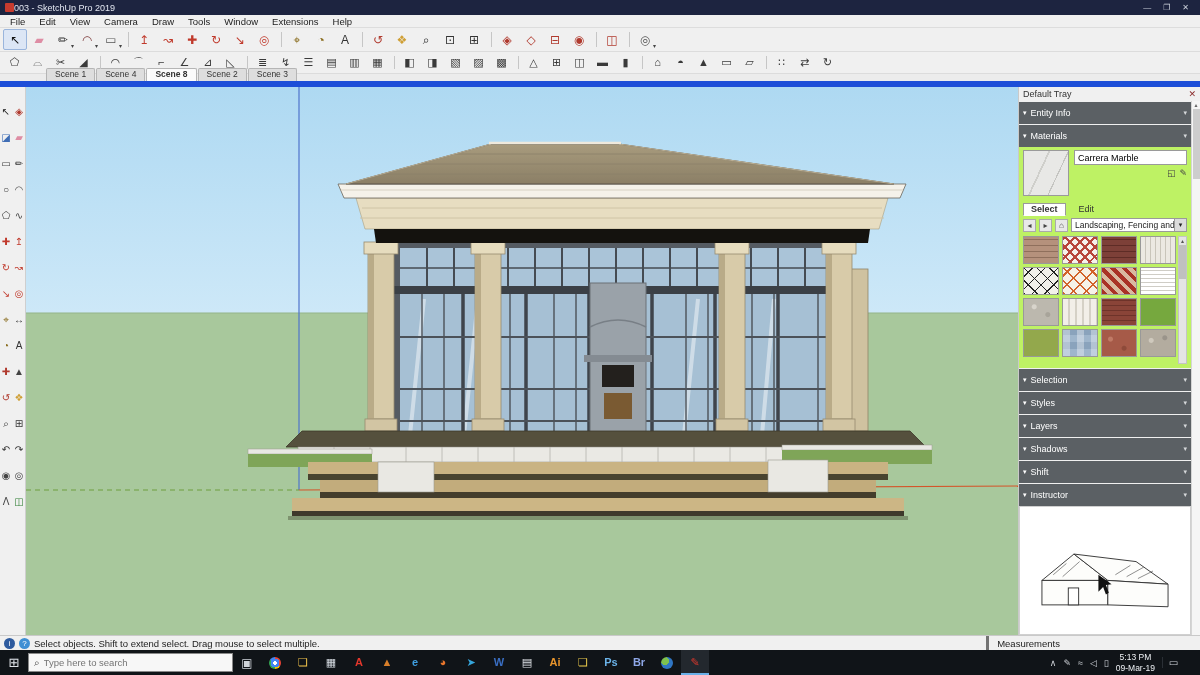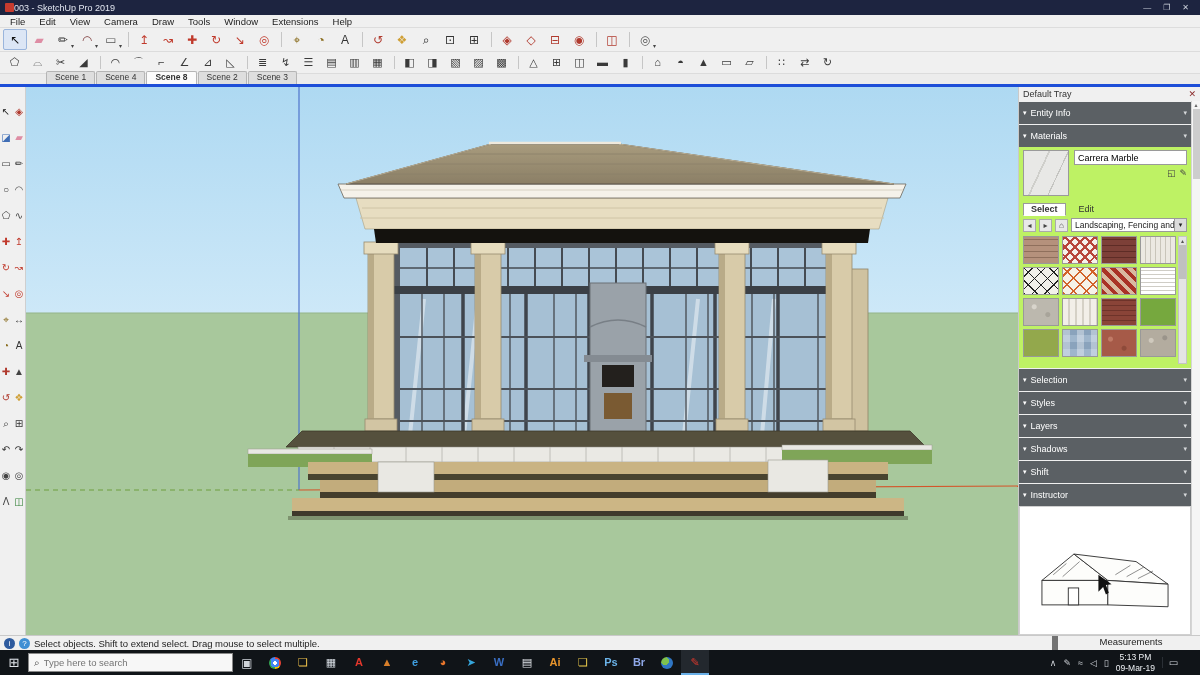--- a/index.html
+++ b/index.html
@@ -23,21 +23,21 @@
   .row2 .tbtn{width:23px;height:19px;}
   .tbtn .g{font-size:12px;line-height:1;}
   .row2 .tbtn .g{font-size:11px;color:#3a3a3a;}
   .tbtn.active{background:#dce6f5;border-color:#9ab5dc;}
   .tbtn.sep{margin-left:9px;}
   .tbtn.sep::before{content:"";position:absolute;left:-5px;top:2px;bottom:2px;width:1px;background:#c6c6c6;}
   .tbtn .dd{display:none;position:absolute;right:0;bottom:0;font-size:6px;color:#444;line-height:1;}
   .tbtn.caret .dd{display:block;}
 
   
-  .scenebar{height:13px;background:#ececec;border-bottom:3px solid #1d4ed8;display:flex;align-items:flex-end;padding-left:46px;font-size:8.5px;flex:0 0 auto;}
+  .scenebar{height:13px;background:#ececec;border-bottom:6px solid #1d4ed8;display:flex;align-items:flex-end;padding-left:46px;font-size:8.5px;flex:0 0 auto;}
   .scene-tab{padding:0 8px 1px;border:1px solid #b5b5b5;border-bottom:none;background:#dedede;color:#333;margin-right:1px;border-radius:2px 2px 0 0;line-height:11px;}
   .scene-tab.active{background:#fbfbfb;font-weight:bold;}
 
   
   .workspace{flex:1;display:flex;min-height:0;}
   .left-toolbar{width:26px;background:#f0f0f0;border-right:1px solid #cfcfcf;display:grid;grid-template-columns:12px 12px;justify-content:center;align-content:start;padding-top:12px;gap:1px 1px;flex:0 0 auto;}
   .ltbtn{width:12px;height:25px;display:flex;align-items:center;justify-content:center;}
   .ltbtn .g{font-size:10px;line-height:1;}
 
   .viewport{flex:1;position:relative;background:#b2dcf4;min-width:0;}
@@ -74,21 +74,21 @@
   .grid-scroll .thumb{width:7px;height:34px;background:#c0c0c0;margin-top:1px;}
   .instr-body{flex:1;background:#fff;border:1px solid #d0d0d0;display:flex;align-items:center;justify-content:center;min-height:0;}
   .tray-scroll{position:absolute;right:0;top:14px;bottom:0;width:9px;background:#f5f5f5;border-left:1px solid #d5d5d5;display:flex;flex-direction:column;align-items:center;font-size:6px;color:#666;}
   .tray-scroll .thumb{width:7px;height:70px;background:#cdcdcd;margin-top:1px;}
 
   
   .statusbar{height:15px;background:#f0f0f0;border-top:1px solid #c9c9c9;display:flex;align-items:center;font-size:9.5px;color:#222;padding:0 4px;gap:4px;flex:0 0 auto;}
   .sb-ic{width:11px;height:11px;border-radius:50%;color:#fff;display:flex;align-items:center;justify-content:center;font-size:8px;flex:0 0 auto;}
   .sb-ic.info{background:#2d5a9e;}
   .sb-ic.help{background:#3f8fd4;}
-  .sb-right{margin-left:auto;display:flex;align-items:center;gap:6px;border-left:6px solid #737373;padding-left:8px;height:100%;flex-direction:column;}
+  .sb-right{margin-left:auto;display:flex;align-items:center;gap:6px;border-left:3px solid #737373;padding-left:8px;height:100%;}
   .measure-box{width:130px;height:11px;}
 
   
   .taskbar{height:25px;background:#101418;display:flex;align-items:center;flex:0 0 auto;color:#e6e9ec;}
   .tk-start{width:28px;height:100%;display:flex;align-items:center;justify-content:center;font-size:13px;color:#dfe3e8;}
   .tk-search{width:205px;height:19px;background:#f7f7f7;border:1px solid #888;display:flex;align-items:center;gap:4px;padding:0 5px;}
   .tk-search .g{color:#444;font-size:10px;}
   .tk-search input{border:none;outline:none;background:transparent;font-size:9.5px;color:#333;width:170px;}
   .tk-view{width:28px;height:100%;display:flex;align-items:center;justify-content:center;font-size:12px;color:#cfd4da;}
   .tk-apps{display:flex;height:100%;}

